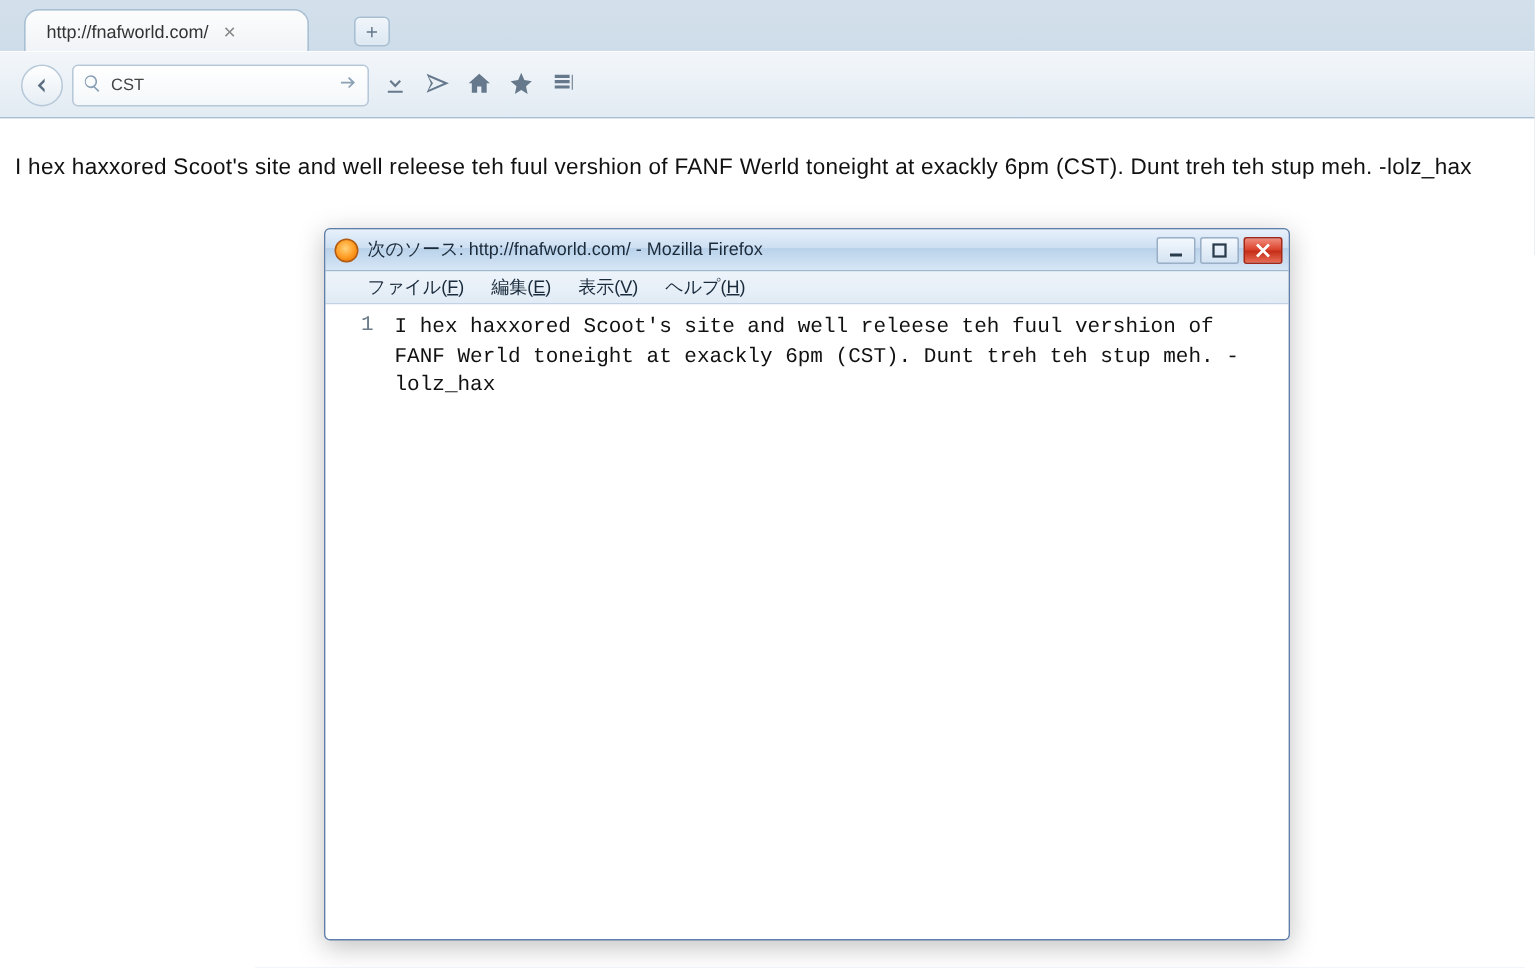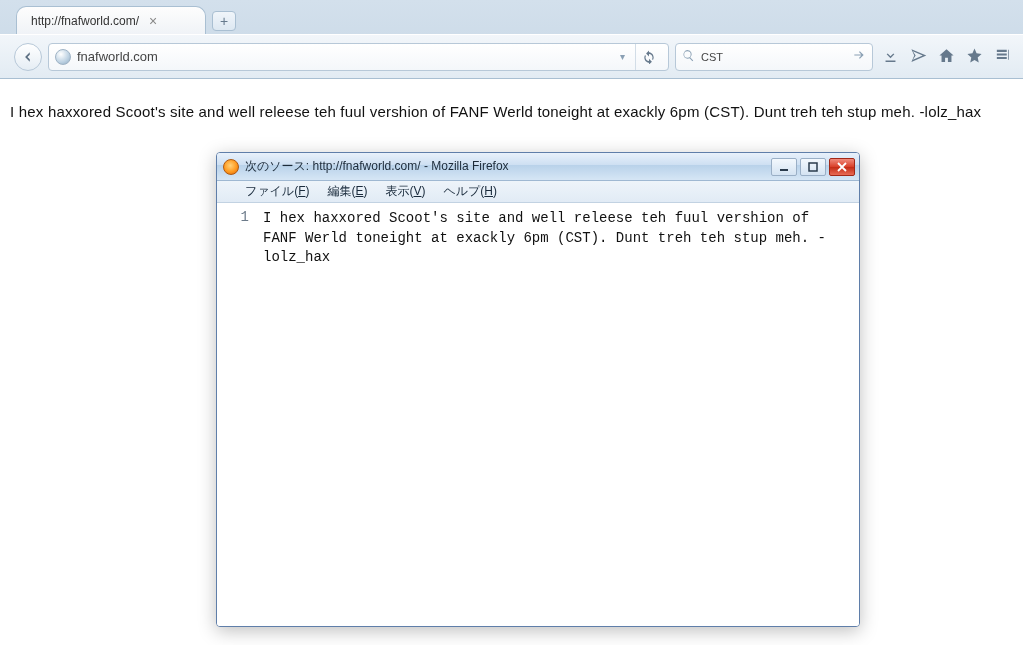--- a/index.html
+++ b/index.html
@@ -17,20 +17,21 @@
   .chrome {
     background: linear-gradient(#d3e0ec, #c8d8e6);
     border-bottom: 1px solid #a9bfd2;
   }
 
   .tabstrip {
     display: flex;
     align-items: flex-end;
     height: 34px;
     padding: 0 0 0 16px;
+    gap: 24px;
   }
 
   .tab {
     display: flex;
     align-items: center;
     gap: 8px;
     height: 28px;
     padding: 0 10px 0 14px;
     background: linear-gradient(#fdfdfd, #f0f3f7);
     border: 1px solid #a9bfd2;
@@ -221,30 +222,20 @@
     <div class="newtab">+</div>
   </div>
 
   <div class="toolbar">
     <div class="navbtn">
       <svg viewBox="0 0 24 24">
           <path d="M15 4l-8 8 8 8v-4l-4-4 4-4z"></path>
         </svg>
     </div>
 
-    <div class="urlbar">
-      <div class="globe"></div>
-      <div class="text">fnafworld.com</div>
-      <div class="dropdown-caret">▾</div>
-      <div class="reload">
-        <svg width="14" height="14" viewBox="0 0 24 24">
-            <path fill="#66798c" d="M12 4V1L7 6l5 5V7c3.3 0 6 2.7 6 6 0 1-.3 2-.7 2.8l1.5 1.5C19.5 16 20 14.6 20 13c0-5-4-9-8-9zm0 15c-3.3 0-6-2.7-6-6 0-1 .3-2 .7-2.8L5.2 8.7C4.5 10 4 11.4 4 13c0 5 4 9 8 9v3l5-5-5-5v4z"></path>
-          </svg>
-      </div>
-    </div>
 
     <div class="searchbar">
       <span class="mag">
         <svg width="13" height="13" viewBox="0 0 24 24">
             <path fill="#8aa0b4" d="M10 2a8 8 0 015.3 13.9l5.4 5.4-1.4 1.4-5.4-5.4A8 8 0 1110 2zm0 2a6 6 0 100 12 6 6 0 000-12z"></path>
           </svg>
       </span>
       <div class="text">CST</div>
       <span class="go">
         <svg width="14" height="14" viewBox="0 0 24 24">

